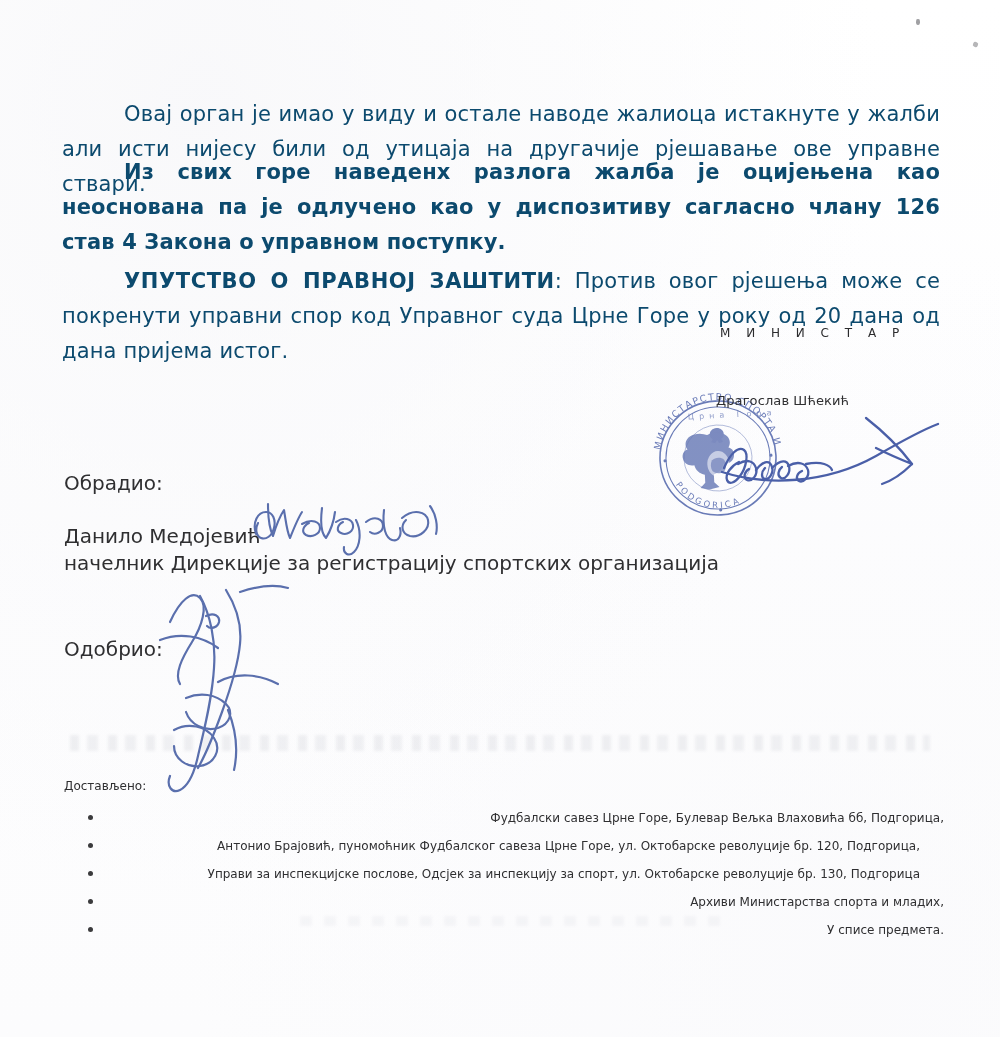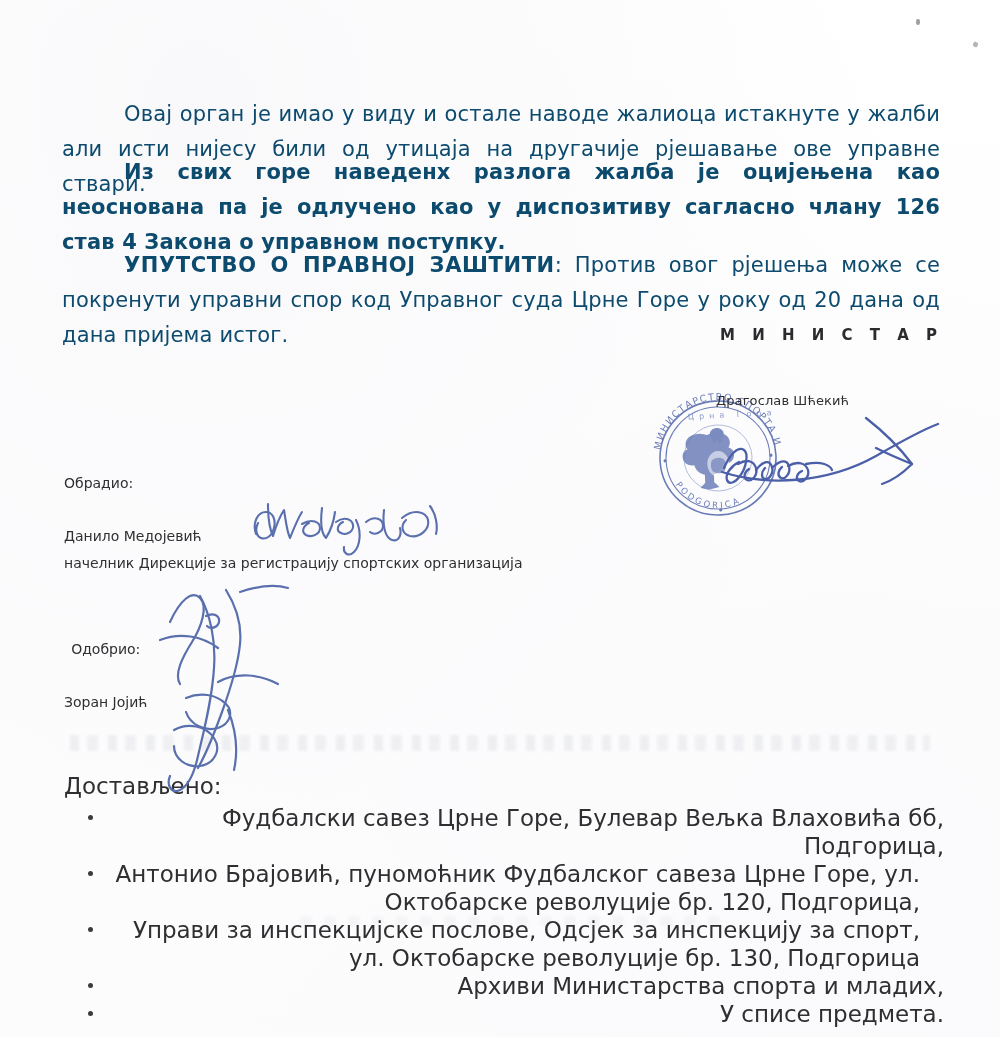--- a/index.html
+++ b/index.html
@@ -36,62 +36,62 @@
     font-size: 21px;
     line-height: 35px;
     letter-spacing: 0.15px;
     text-align: justify;
     text-justify: inter-word;
     filter: blur(0.18px);
   }
 
   .para1 { left: 62px; top: 97px; width: 878px; text-indent: 62px; }
   .para2 { left: 62px; top: 155px; width: 878px; text-indent: 62px; font-weight: bold; }
-  .para3 { left: 62px; top: 248px; width: 878px; text-indent: 62px; }
+  .para3 { left: 62px; top: 264px; width: 878px; text-indent: 62px; }
 
   .strong-head {
     font-weight: bold;
     letter-spacing: 0.6px;
   }
 
   .minister-label {
     position: absolute;
     left: 720px;
     top: 326px;
-    font-size: 15px;
-    font-weight: bold;
+    font-size: 12px;
+    font-weight: normal;
     letter-spacing: 6px;
     color: #2b2b2d;
     filter: blur(0.18px);
   }
 
   .minister-name {
     position: absolute;
     left: 716px;
     top: 393px;
     font-size: 13px;
     color: #2f2f31;
     letter-spacing: 0.1px;
     filter: blur(0.2px);
     z-index: 6;
   }
 
   
-  .sig-block { position: absolute; color: #2f2f31; font-size: 14px; line-height: 27px; filter: blur(0.18px); }
+  .sig-block { position: absolute; color: #2f2f31; font-size: 20px; line-height: 27px; filter: blur(0.18px); }
   .sig-label { margin-bottom: 26px; }
 
   .block-obradio { left: 64px; top: 470px; }
   .block-odobrio { left: 64px; top: 636px; text-align: center; }
 
   .delivery {
     position: absolute;
     left: 64px;
     top: 772px;
     color: #2f2f31;
-    font-size: 23px;
+    font-size: 12px;
     line-height: 28px;
     filter: blur(0.18px);
     width: 880px;
   }
   .delivery ul {
     margin: 4px 0 0 0;
     padding-left: 46px;
     list-style: none;
   }
   .delivery li {
@@ -244,21 +244,20 @@
       <path d="M110 32 c6 12 4 26 -2 32 c-5 5 -11 2 -10 -5"></path>
       <path d="M120 34 c9 -7 17 -3 17 4 c0 6 -8 10 -13 6"></path>
       <path d="M138 22 c-2 18 2 28 8 30 c6 2 10 -4 8 -12"></path>
       <path d="M156 30 c12 -10 24 -6 26 2 c2 9 -8 18 -18 16 c-8 -2 -10 -10 -4 -16"></path>
       <path d="M184 18 c6 8 8 20 6 28"></path>
     </g>
   </svg>
 
   <div class="sig-block block-odobrio">
     <div class="sig-label">Одобрио:</div>
-    <div>Зоран Јојић</div>
   </div>
 
   <svg class="ink sig-jojic" viewBox="0 0 200 220">
     <g fill="none" stroke="#5a6fad" stroke-width="2.2" stroke-linecap="round" stroke-linejoin="round">
       <path d="M30 42 C 40 20 52 10 60 18 C 68 26 62 46 52 62 C 42 78 34 94 40 104"></path>
       <path d="M60 16 C 70 34 76 60 74 88 C 72 120 64 150 58 176 C 54 194 48 206 40 210 C 32 214 26 206 30 196"></path>
       <path d="M20 60 C 40 52 62 56 78 68"></path>
       <path d="M66 36 c8 -4 14 0 13 6 c-1 5 -8 8 -12 4"></path>
       <path d="M86 10 C 96 26 102 44 100 64 C 98 86 90 110 82 132 C 74 154 66 174 58 188"></path>
       <path d="M78 102 C 96 92 120 94 138 104"></path>

